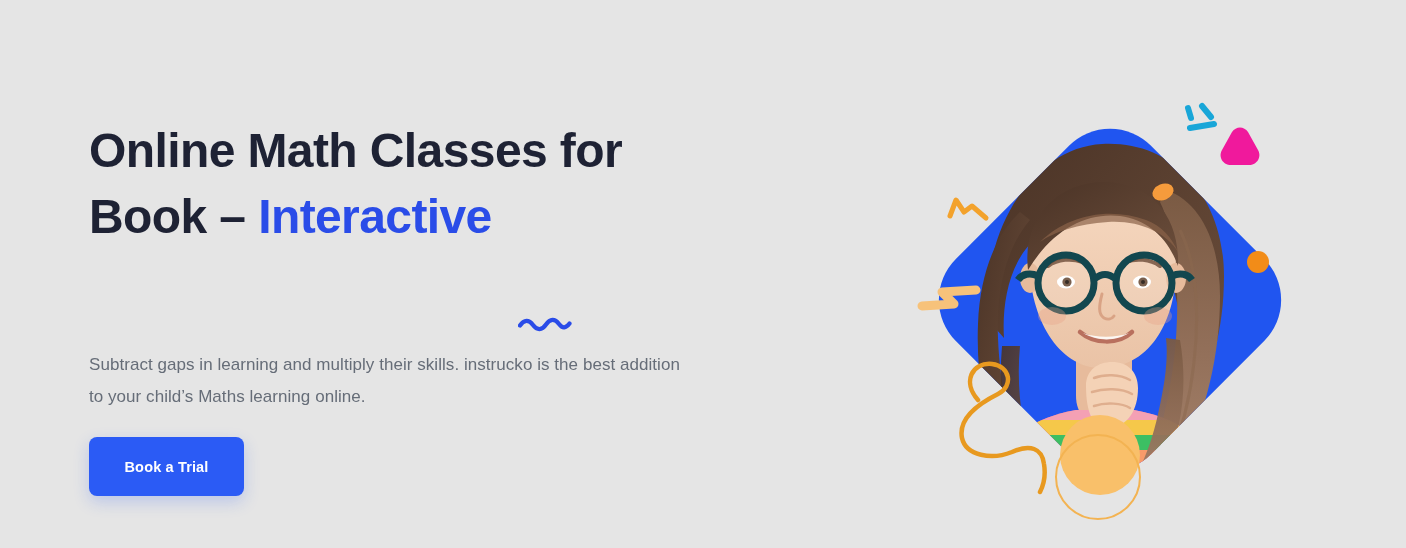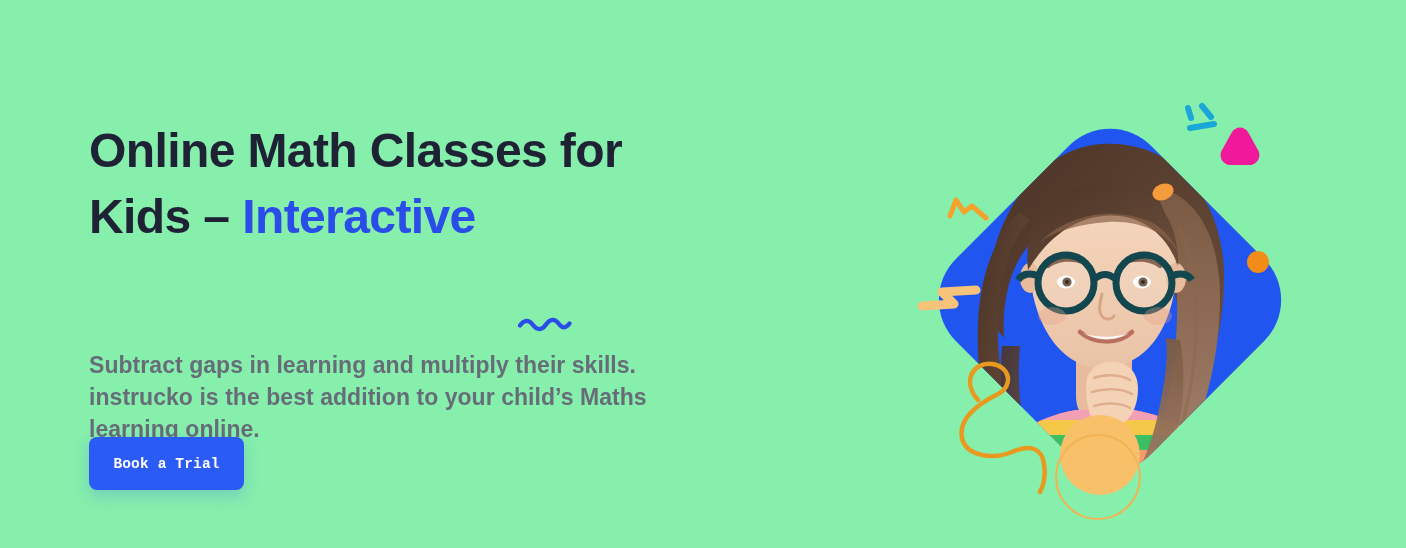--- a/index.html
+++ b/index.html
@@ -10,21 +10,21 @@
   }
   body {
     font-family: "Liberation Sans", sans-serif;
     -webkit-font-smoothing: antialiased;
   }
 
   .page {
     position: relative;
     width: 1406px;
     height: 548px;
-    background: #86efac;
+    background: #e5e5e5;
     overflow: hidden;
   }
 
   
   .hero-copy {
     position: absolute;
     left: 89px;
     top: 118px;
     width: 620px;
   }
@@ -51,38 +51,38 @@
     pointer-events: none;
   }
   .squiggle-wrap svg { display: block; }
 
   .subcopy {
     margin: 0;
     position: absolute;
     left: 0;
     top: 231px;
     width: 600px;
-    font-size: 23px;
+    font-size: 17px;
     line-height: 32px;
-    font-weight: 700;
+    font-weight: 400;
     color: #666d78;
     letter-spacing: 0.05px;
   }
 
   .cta-button {
     position: absolute;
     left: 0;
     top: 319px;
     width: 155px;
-    height: 53px;
+    height: 59px;
     border: none;
     border-radius: 8px;
     background: #2b5bf5;
     color: #ffffff;
-    font-family: Liberation Mono, monospace;
+    font-family: Liberation Sans, sans-serif;
     font-size: 14.5px;
     font-weight: 700;
     letter-spacing: 0.15px;
     cursor: pointer;
     box-shadow: 0 6px 16px rgba(43, 91, 245, 0.22);
     display: flex;
     align-items: center;
     justify-content: center;
     padding: 12px;
   }
@@ -105,21 +105,21 @@
 </style>
 </head>
 <body>
 
 <div class="page">
 
   <div class="hero-copy">
 
     <h1 class="headline">
       <span>Online Math Classes for</span><br>
-      <span>Kids – </span><span class="accent">Interactive</span><br>
+      <span>Book – </span><span class="accent">Interactive</span><br>
     </h1>
 
     <div class="squiggle-wrap">
       <svg width="54" height="16" viewBox="0 0 54 16" fill="none" xmlns="http://www.w3.org/2000/svg">
         <path d="M2 9.5 C6 3.5, 11 3.5, 15 9 C19 14.5, 24 14.5, 28 8.5 C32 2.5, 37 2.5, 41 8 C44.5 12.8, 48 12.2, 51.5 7.5" stroke="#2a4ce8" stroke-width="4.2" stroke-linecap="round" fill="none"></path>
       </svg>
     </div>
 
     <p class="subcopy">Subtract gaps in learning and multiply their skills. instrucko is the best addition to your child’s Maths learning online.</p>
 

